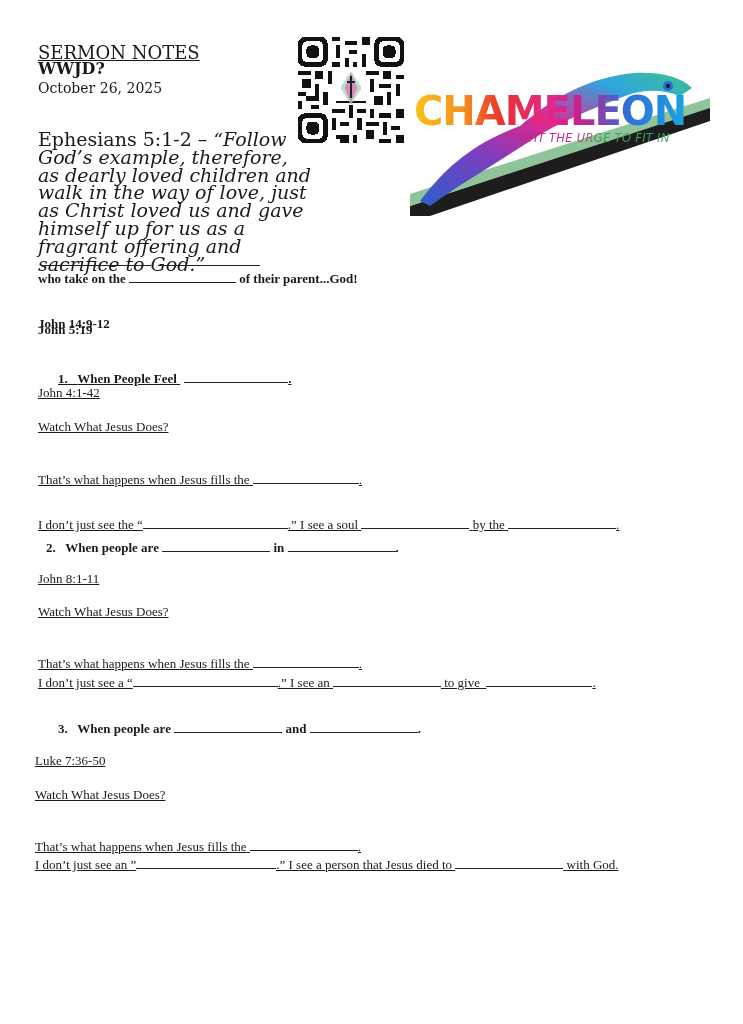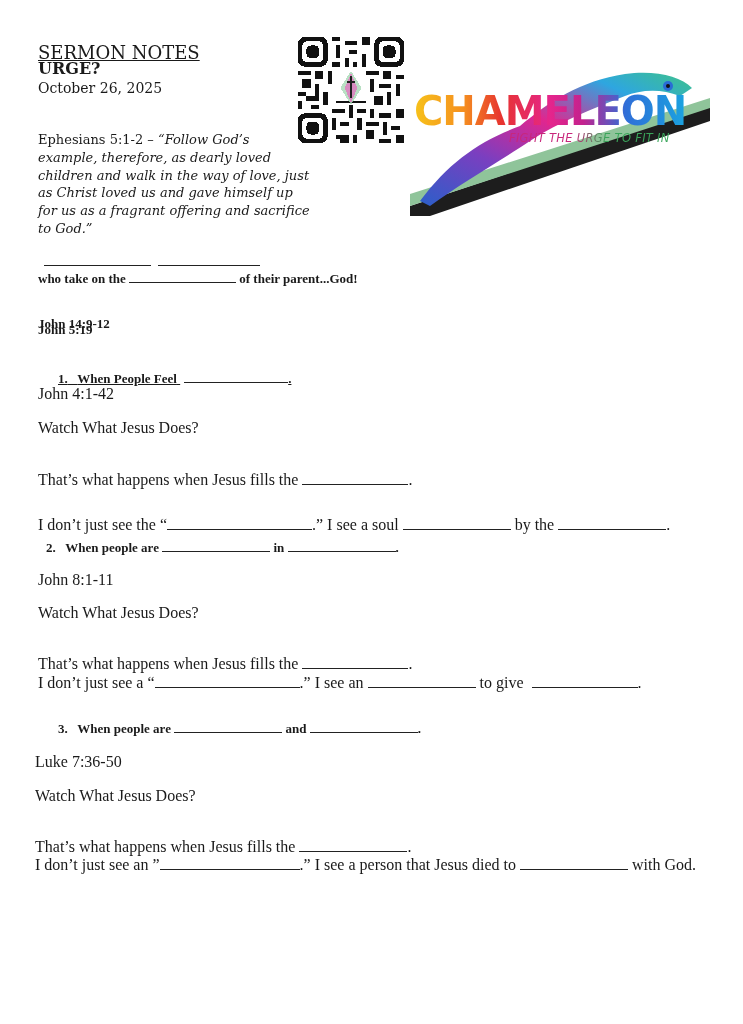--- a/index.html
+++ b/index.html
@@ -5,45 +5,45 @@
   html, body { margin: 0; padding: 0; background: #ffffff; }
   body { width: 743px; height: 1024px; position: relative; overflow: hidden; color: #1a1a1a; }
   .serif { font-family: "Liberation Serif", "DejaVu Serif", serif; }
   .cal { font-family: "DejaVu Serif", "Liberation Serif", serif; }
   .abs { position: absolute; white-space: nowrap; }
 
   #hdr-label { left: 38px; top: 42px; font-size: 18px; text-decoration: underline; }
   #hdr-title { left: 38px; top: 59px; font-size: 16px; font-weight: bold; }
   #hdr-date  { left: 38px; top: 80px; font-size: 14px; }
 
-  #verse { left: 38px; top: 131px; font-size: 13px; line-height: 17.8px; white-space: normal; width: 275px; }
+  #verse { left: 38px; top: 131px; font-size: 19px; line-height: 17.8px; white-space: normal; width: 275px; }
   #verse .q { font-style: italic; }
 
   
   #qr { left: 298px; top: 37px; width: 106px; height: 106px; }
 
   
   #logo { left: 410px; top: 66px; width: 300px; height: 150px; }
   #logo-title { left: 414px; top: 88px; font-family: "DejaVu Sans", "Liberation Sans", sans-serif; font-weight: bold; font-size: 40px; letter-spacing: -1px;
     background: linear-gradient(90deg, #f7c21a 0%, #f5901f 18%, #e7342f 32%, #e5258c 50%, #c4228e 62%, #2f6fd8 78%, #1aa3e0 100%);
     -webkit-background-clip: text; background-clip: text; color: transparent; }
   #logo-tag { left: 509px; top: 131px; font-family: "DejaVu Sans", "Liberation Sans", sans-serif; font-style: italic; font-size: 11.5px; letter-spacing: 0.3px;
     background: linear-gradient(90deg, #c8267b 0%, #c8267b 40%, #3aa55a 60%, #3aa55a 100%);
     -webkit-background-clip: text; background-clip: text; color: transparent; }
 
   .b { font-weight: bold; }
   .blank { display: inline-block; border-bottom: 1px solid #222; height: 12px; vertical-align: baseline; }
   .t13 { font-size: 13px; }
-  .t12 { font-size: 16px; }
+  .t12 { font-size: 13px; text-decoration: underline; }
 </style>
 </head>
 <body>
 
 <div class="abs cal" id="hdr-label">SERMON NOTES</div>
-<div class="abs cal" id="hdr-title">URGE?</div>
+<div class="abs cal" id="hdr-title">WWJD?</div>
 <div class="abs cal" id="hdr-date">October 26, 2025</div>
 
 <div class="abs cal" id="verse"><span>Ephesians 5:1-2 – </span><span class="q">“Follow God’s example, therefore, as dearly loved children and walk in the way of love, just as Christ loved us and gave himself up for us as a fragrant offering and sacrifice to God.”</span></div>
 
 <svg class="abs" id="qr" viewBox="0 0 25 25" shape-rendering="crispEdges">
   <rect x="0" y="0" width="25" height="25" fill="#fff"></rect>
   <g fill="#111">
     <rect x="0" y="0" width="7" height="7" rx="1.6"></rect>
       <rect x="1" y="1" width="5" height="5" rx="1.2" fill="#fff"></rect>
       <rect x="2" y="2" width="3" height="3" rx="1"></rect>

